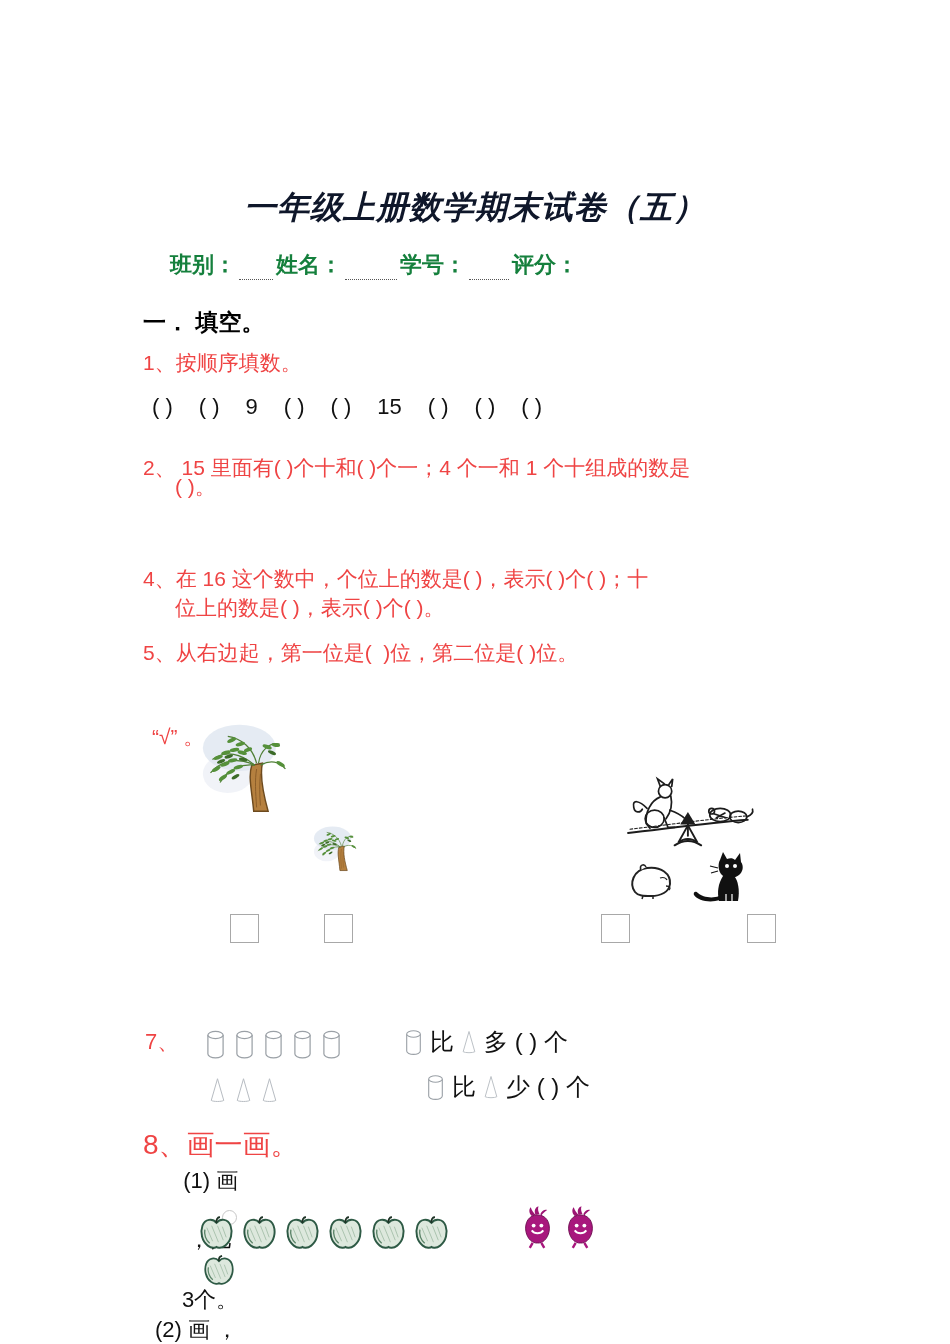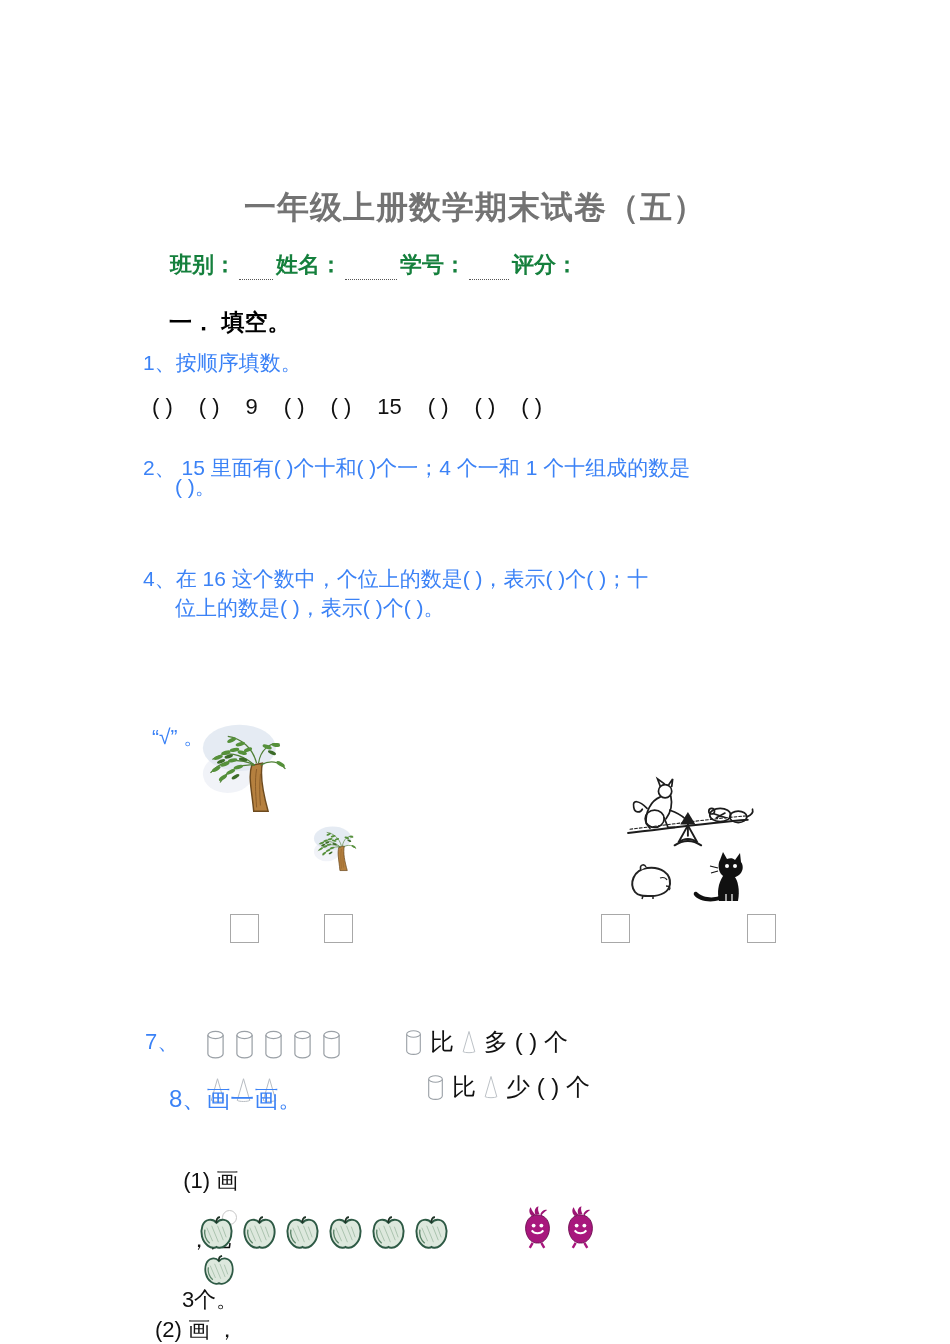--- a/index.html
+++ b/index.html
@@ -2,25 +2,25 @@
 <html><head>
 <meta charset="utf-8">
 <style>
   html,body{margin:0;padding:0;background:#888;}
   #page{
     position:relative;width:950px;height:1344px;margin:0 auto;
     background:#ffffff;overflow:hidden;
     font-family:"Liberation Sans","DejaVu Sans",sans-serif;color:#111;
   }
   .abs{position:absolute;}
-  .line{position:absolute;font-size:21px;line-height:1.25;white-space:pre;color:#3b82f6;}
-  .bold{font-weight:bold;margin-left:26px;}
+  .line{position:absolute;font-size:21px;line-height:1.25;white-space:pre;color:#ef4444;}
+  .bold{font-weight:bold;}
   .title{
     position:absolute;top:186px;left:0;right:0;text-align:center;
-    font-size:32px;font-weight:bold;letter-spacing:1px;color:#737373;
+    font-size:32px;font-weight:bold;letter-spacing:1px;color:#0f172a;font-style:italic;
   }
   .info-row{
     position:absolute;top:250px;left:170px;display:flex;align-items:flex-end;
     font-size:22px;font-weight:bold;white-space:pre;color:#15803d;
   }
   .fill-line{display:inline-block;height:24px;border-bottom:1.5px dotted #555;margin:0 3px;}
   .fl-class{width:34px;} .fl-name{width:52px;} .fl-no{width:40px;}
   .seq-row{position:absolute;top:394px;left:152px;display:flex;gap:26px;font-size:22px;white-space:pre;}
   .checkbox{
     position:absolute;width:27px;height:27px;background:#fff;
@@ -189,20 +189,21 @@
     <span>( )</span>
   </div>
 
   <div class="line" style="left:143px;top:444px;margin-top:11px;">2、 15 里面有( )个十和( )个一；4 个一和 1 个十组成的数是</div>
   <div class="line" style="left:175px;top:474px;">( )。</div>
 
 
   <div class="line" style="left:143px;top:566px;">4、在 16 这个数中，个位上的数是( )，表示( )个( )；十</div>
   <div class="line" style="left:175px;top:595px;">位上的数是( )，表示( )个( )。</div>
 
+  <div class="line" style="left:143px;top:640px;">5、从右边起，第一位是(  )位，第二位是( )位。</div>
 
   <div class="line" style="left:152px;top:724px;">“√” 。</div>
 
   <div class="abs" style="left:199px;top:721px;">
     <svg width="96" height="96">
         <use href="#willow"></use>
       </svg>
   </div>
   <div class="abs" style="left:312px;top:823px;">
     <svg width="49" height="52">
@@ -273,21 +274,21 @@
     <svg width="17" height="27">
         <use href="#cylinder"></use>
       </svg>
     <span>比</span>
     <svg width="14" height="26">
         <use href="#cone"></use>
       </svg>
     <span>少 ( ) 个</span>
   </div>
 
-  <div class="line bold" style="left:143px;top:1084px;font-size:24px;font-weight:normal;">8、画一画。</div>
+  <div class="line bold" style="left:143px;top:1127px;font-size:28px;font-weight:normal;">8、画一画。</div>
   <div class="q8-line">
     <span>(1) 画</span>
     <span class="small-circle"></span>
     <span>，比 </span>
     <svg width="34" height="30" style="margin:0 2px;">
         <use href="#apple"></use>
       </svg>
     <span>3个。</span>
     <span style="display:inline-block;width:42px;"></span>
     <span>(2) 画 ，</span>

